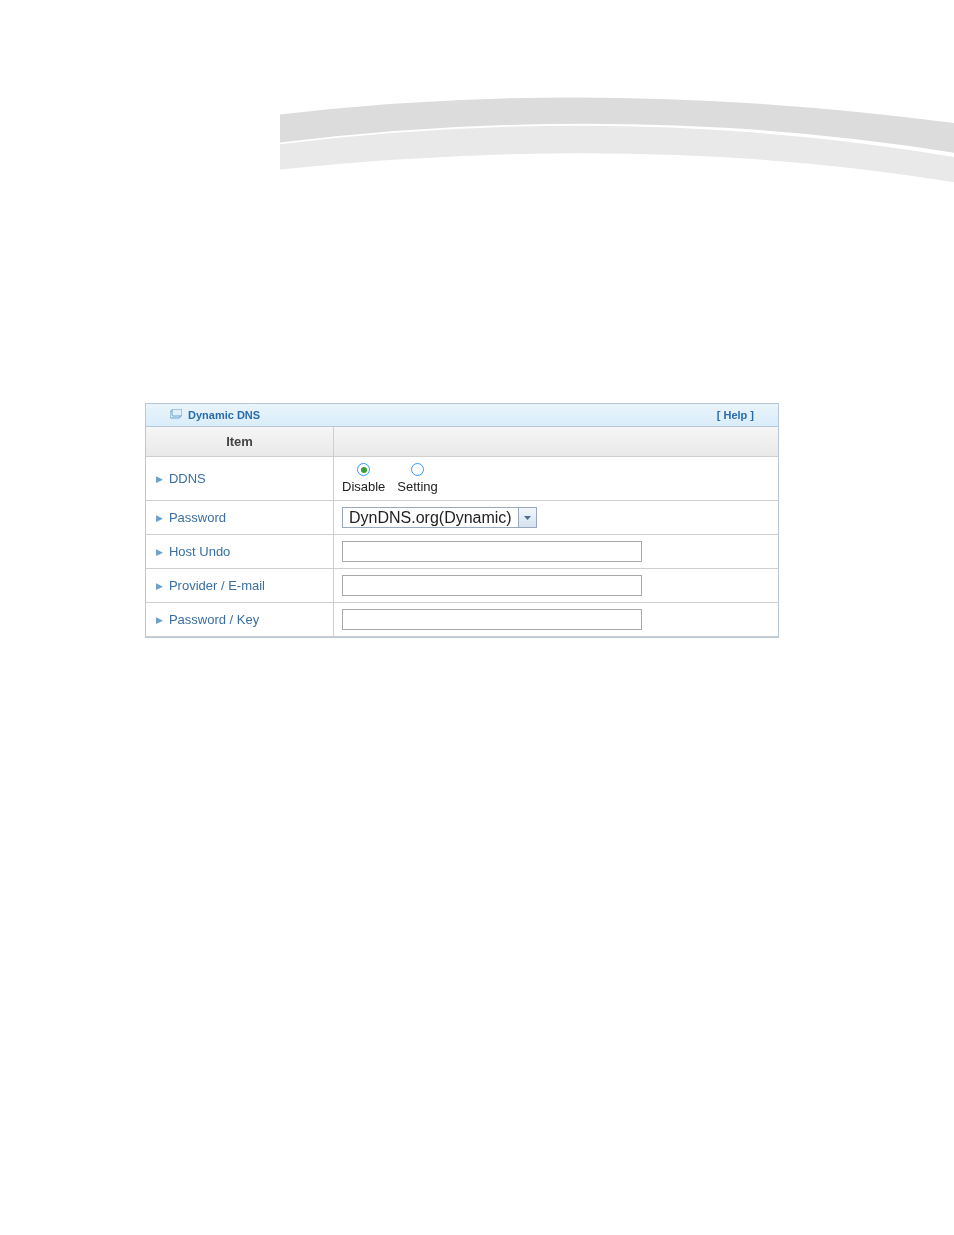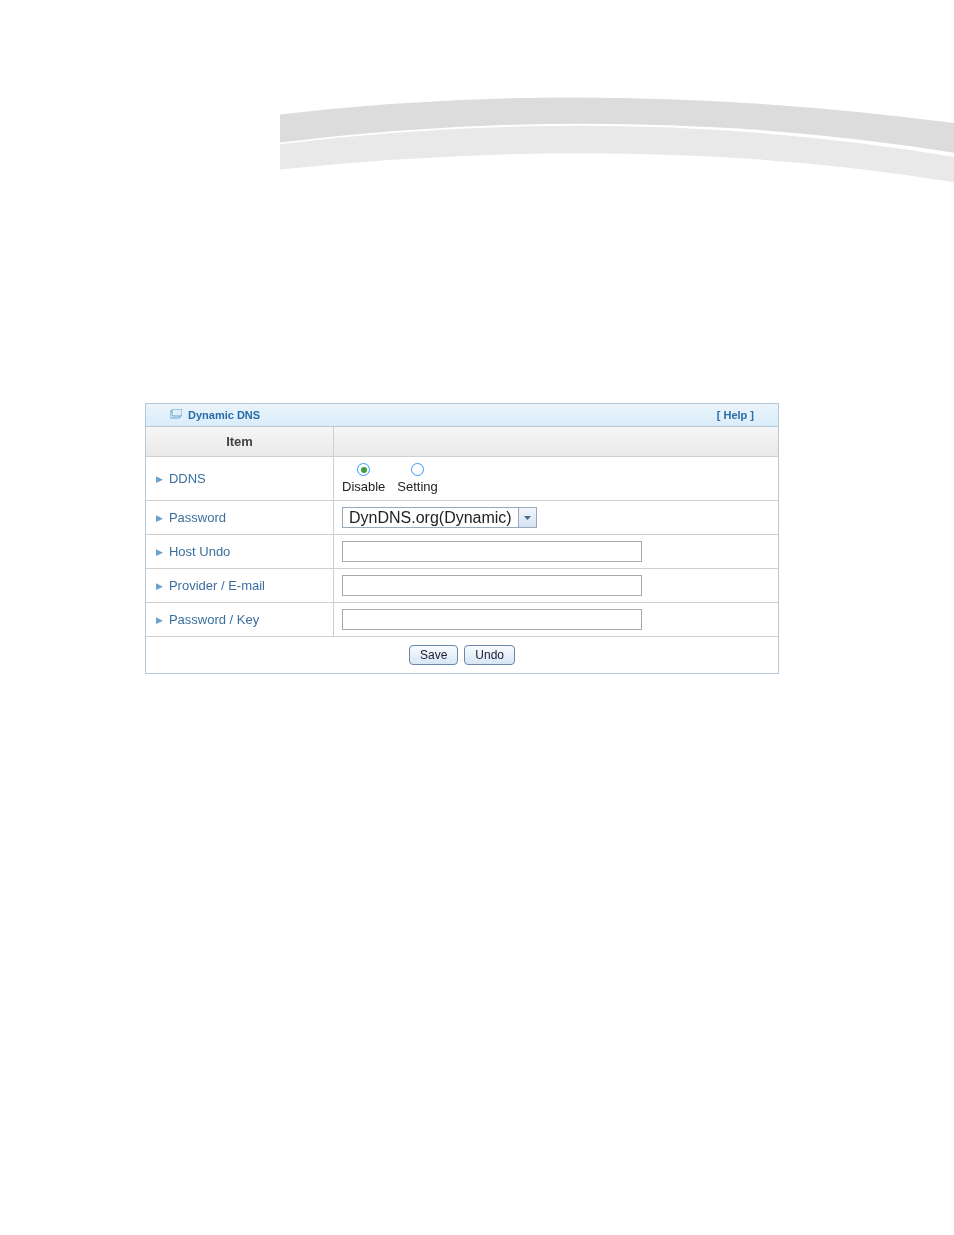--- a/index.html
+++ b/index.html
@@ -247,17 +247,13 @@
   <div class="row">
     <div class="label">
       <span class="tri">▶</span>
       <span>Password / Key</span>
     </div>
     <div class="value">
       <input class="tinput" type="password" value="" style="">
     </div>
   </div>
 
-  <div class="footer-row">
-    <button class="btn">Save</button>
-    <button class="btn">Undo</button>
-  </div>
 </div>
 
 </body></html>

